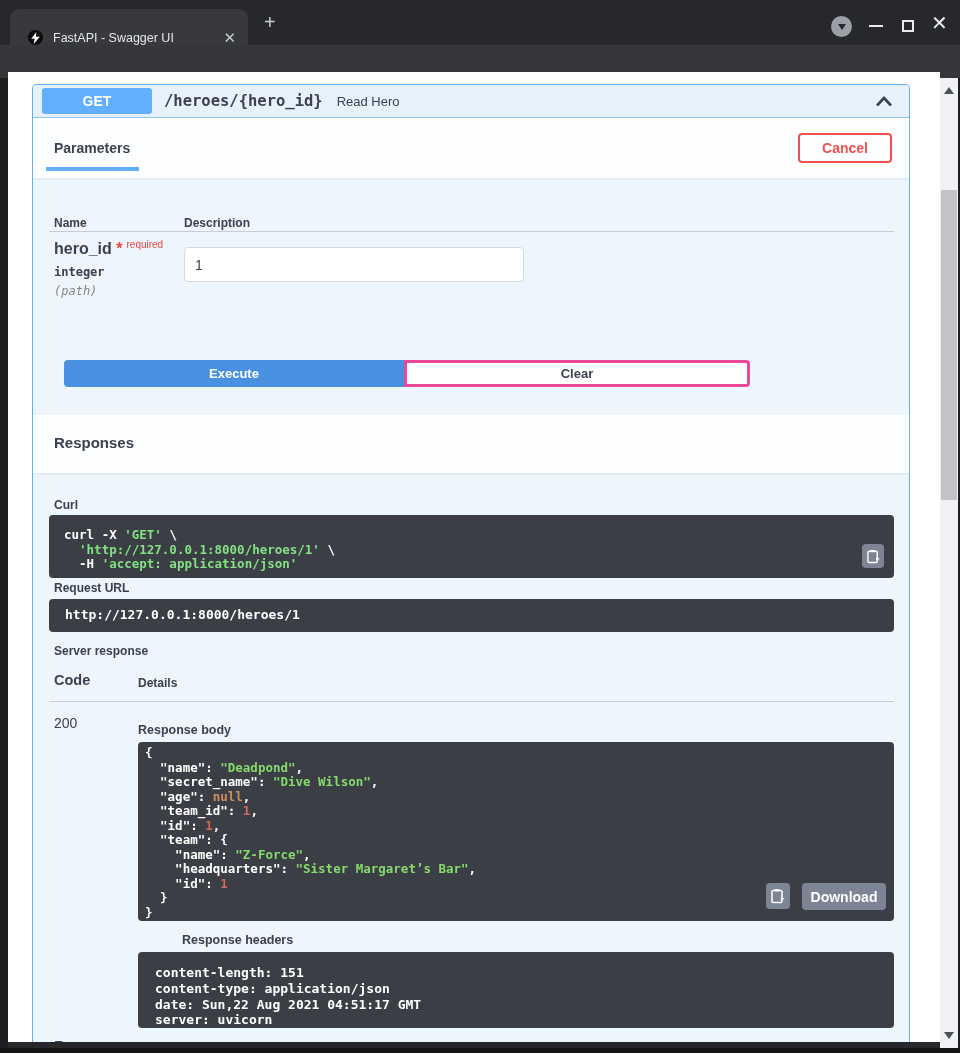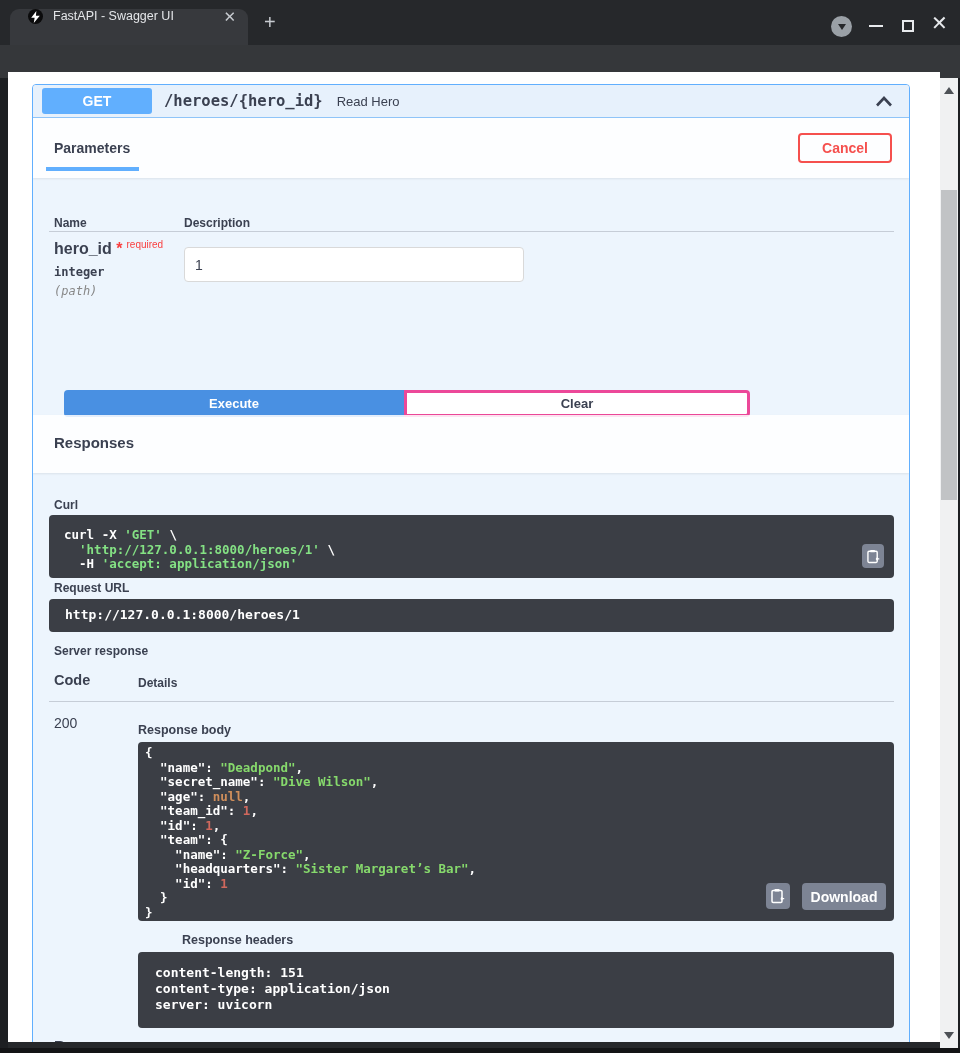--- a/index.html
+++ b/index.html
@@ -2,21 +2,21 @@
 <html><head>
 <meta charset="utf-8">
 <style>
   * { margin:0; padding:0; box-sizing:border-box; }
   html,body { width:960px; height:1053px; }
   body { font-family:"Liberation Sans",sans-serif; background:#131416; position:relative; overflow:hidden; }
   .screen { position:absolute; left:0; top:0; width:960px; height:1053px; background:#26282b; overflow:hidden; }
 
   
   .titlebar { position:absolute; left:0; top:0; width:960px; height:45px; background:#26282b; }
-  .tab { position:absolute; left:10px; top:9px; width:238px; height:36px; background:#37393d; border-radius:9px 9px 0 0; display:flex; align-items:flex-start; }
+  .tab { position:absolute; left:10px; top:9px; width:238px; height:36px; background:#37393d; border-radius:9px 9px 0 0; display:flex; align-items:flex-end; }
   .favicon { width:15px; height:15px; border-radius:50%; background:#0b0b0c; display:flex; align-items:center; justify-content:center; margin-left:18px; flex:none; }
   .tab-title { flex:1; margin-left:10px; font-size:12.5px; color:#e4e6e9; white-space:nowrap; overflow:hidden; }
   .tab-close { color:#c7cbd0; font-size:15px; margin-right:12px; line-height:1; }
   .newtab { position:absolute; left:264px; top:11px; font-size:20px; color:#c7cbd0; }
   .media-btn { position:absolute; left:831px; top:16px; width:21px; height:21px; border-radius:50%; background:#9aa0a6; display:flex; align-items:center; justify-content:center; }
   .media-tri { width:0; height:0; border-left:4px solid transparent; border-right:4px solid transparent; border-top:6px solid #26282b; margin-top:1px; }
   .win-min { position:absolute; left:869px; top:25px; width:14px; height:2px; background:#e8eaed; }
   .win-max { position:absolute; left:902px; top:20px; width:12px; height:12px; border:2px solid #e8eaed; }
   .win-close { position:absolute; left:931px; top:13px; font-size:20px; color:#e8eaed; line-height:1; }
 
@@ -56,21 +56,21 @@
   .col-head { position:absolute; top:27px; font-size:12px; font-weight:bold; color:#3b4151;margin-top:11px; }
   .col-name { left:21px; } .col-desc { left:151px; }
   .hdiv { position:absolute; height:1px; background:rgba(59,65,81,.22); left:16px; width:845px; }
   .div1 { top:53px; }
   .p-name { position:absolute; left:21px; top:62px; font-size:16px; font-weight:bold; color:#3b4151; }
   .p-star { color:#f93e3e; font-weight:bold; }
   .p-req { color:#f93e3e; font-size:10px; font-weight:normal; position:relative; top:-6px; margin-left:4px; }
   .p-type { position:absolute; left:21px; top:87px; font-family:"DejaVu Sans Mono",monospace; font-weight:bold; font-size:12px; color:#3b4151; }
   .p-in { position:absolute; left:21px; top:106px; font-family:"DejaVu Sans Mono",monospace; font-style:italic; font-size:12px; color:#888; }
   .p-input { position:absolute; left:151px; top:69px; width:340px; height:35px; border:1px solid #d9d9d9; border-radius:4px; padding-left:10px; font-size:14px; color:#3b4151; background:#fff; font-family:"Liberation Sans",sans-serif; }
-  .exec-row { position:absolute; left:31px; top:182px; width:686px; height:27px; display:flex;margin-top:30px; }
+  .exec-row { position:absolute; left:31px; top:182px; width:686px; height:27px; display:flex; }
   .btn-execute { flex:1; background:#4990e2; border:none; border-radius:4px 0 0 4px; color:#fff; font-weight:bold; font-size:13px; font-family:"Liberation Sans",sans-serif; }
   .btn-clear { flex:1; background:#fff; border:3px solid #ec4899; border-radius:0 4px 4px 0; color:#3b4151; font-weight:bold; font-size:13px; font-family:"Liberation Sans",sans-serif; }
 
   .responses-body { position:absolute; left:0; top:388px; width:100%; height:597px; }
   .lbl { position:absolute; font-size:12px; font-weight:bold; color:#3b4151; }
   .curl-lbl { left:21px; top:25px; }
   .requrl-lbl { left:21px; top:108px; }
   .srvresp-lbl { left:21px; top:171px; }
   .code-hdr { position:absolute; left:21px; top:199px; font-size:14.5px; font-weight:bold; color:#3b4151; }
   .details-hdr { left:105px; top:203px; }
@@ -222,21 +222,21 @@
         <button class="copy-btn copy-body">
           <svg width="14" height="16" viewBox="0 0 14 16">
               <rect x="1" y="2.4" width="10" height="12" rx="1.2" fill="none" stroke="#fff" stroke-width="1.5"></rect>
               <rect x="3.4" y="0.9" width="5.2" height="2.6" rx="0.9" fill="#fff"></rect>
               <path d="M13.2 10.6 h-3.4 m0 0 l1.5 -1.5 m-1.5 1.5 l1.5 1.5" stroke="#fff" stroke-width="1.2" fill="none"></path>
             </svg>
         </button>
         <button class="download-btn">Download</button>
 
         <span class="lbl resphdr-lbl">Response headers</span>
-        <div class="codeblock hdr-block"><div class="cl">content-length: 151</div><div class="cl">content-type: application/json</div><div class="cl">server: uvicorn</div></div>
+        <div class="codeblock hdr-block"><div class="cl">content-length: 151</div><div class="cl">content-type: application/json</div><div class="cl">date: Sun,22 Aug 2021 04:51:17 GMT</div><div class="cl">server: uvicorn</div></div>
 
         <span class="responses-title-bottom">Responses</span>
       </div>
     </div>
   </div>
 
   <div class="scrollbar">
     <div class="sb-up"></div>
     <div class="sb-thumb"></div>
     <div class="sb-down"></div>

